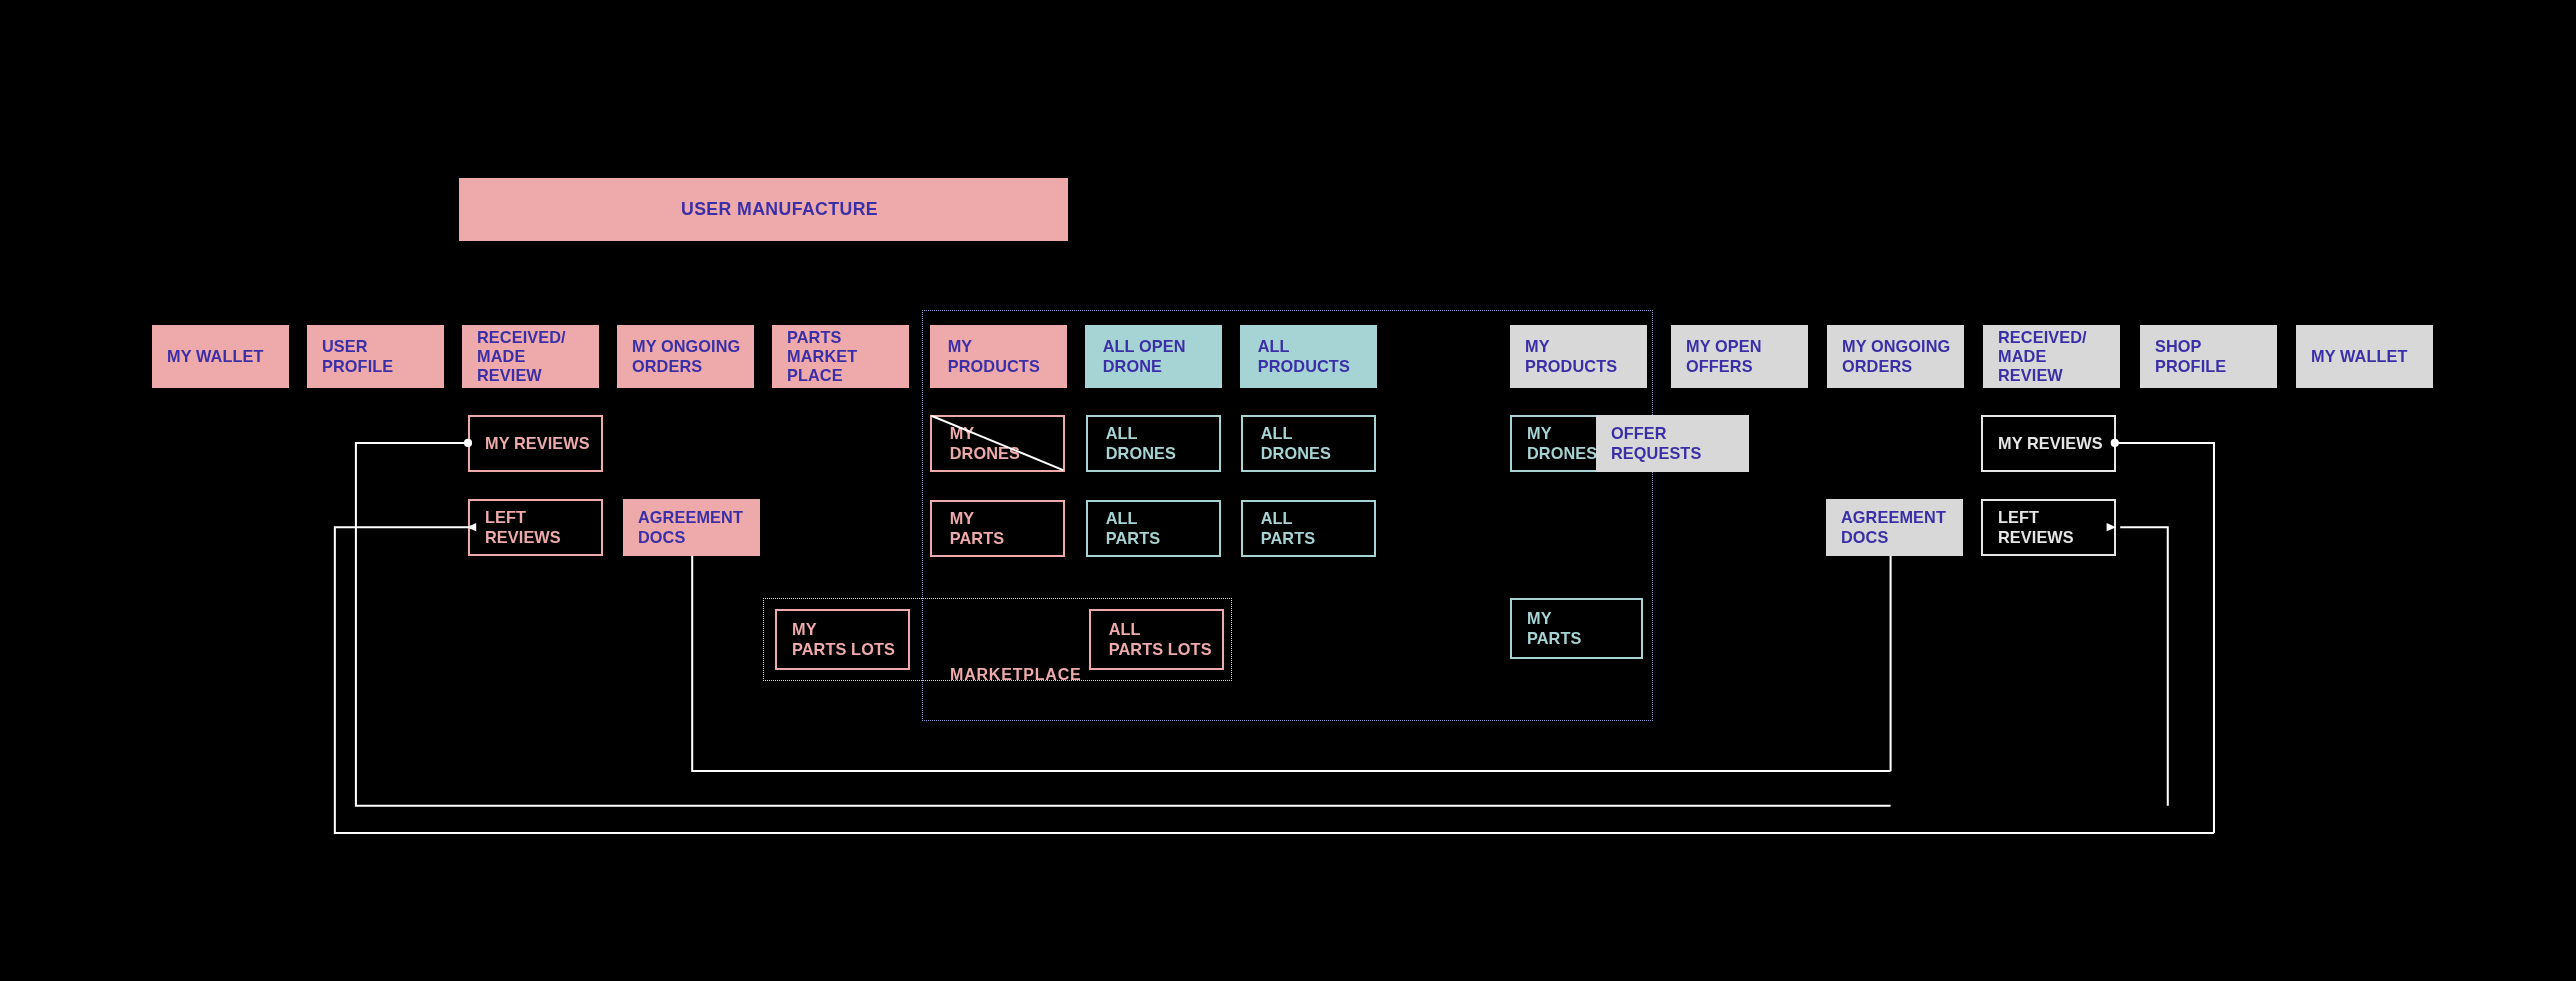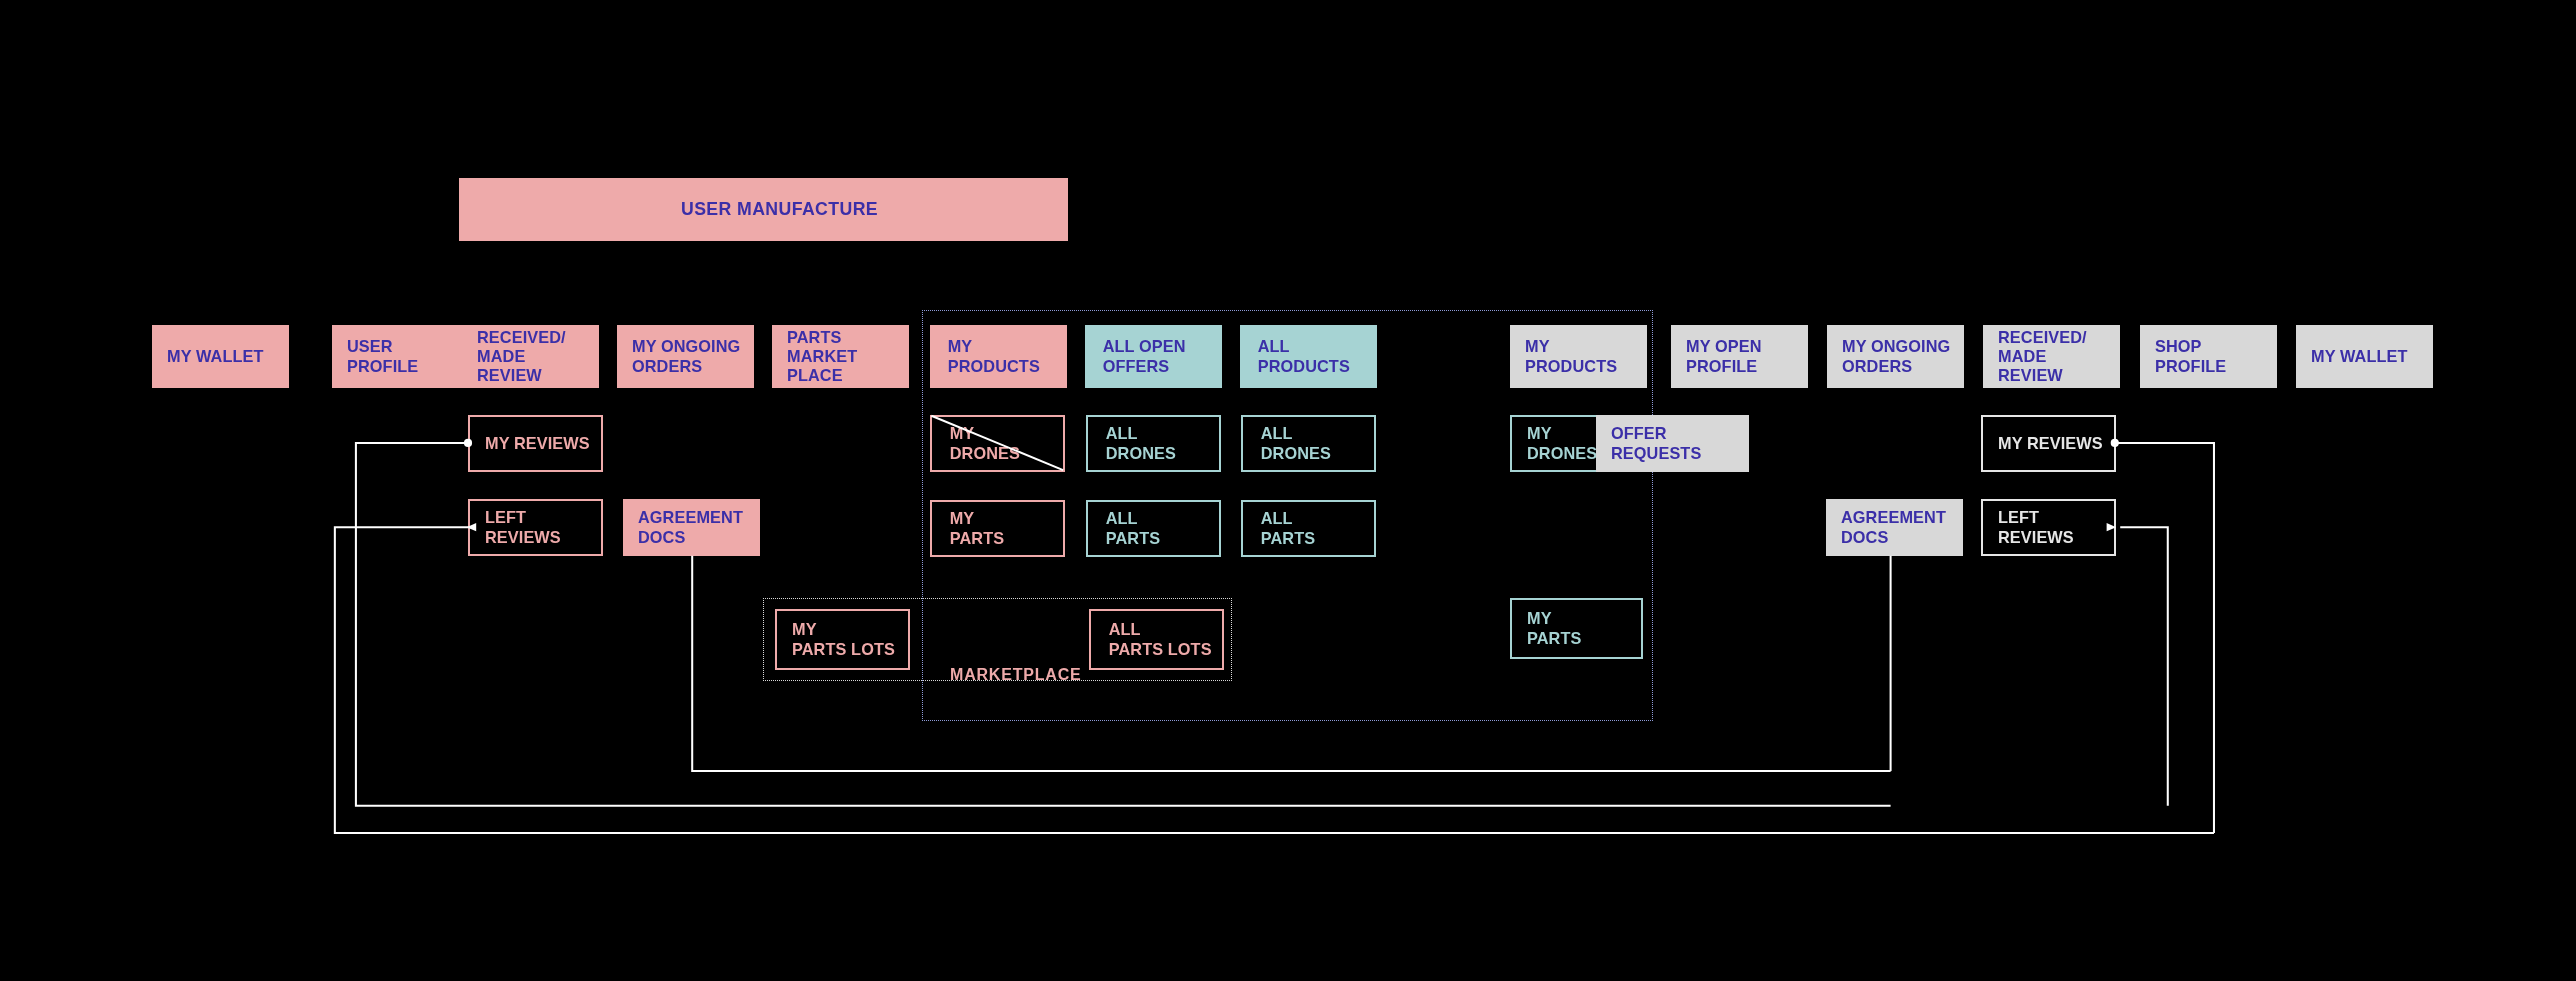--- a/index.html
+++ b/index.html
@@ -56,21 +56,21 @@
 
   <div class="node bar fill-pink ink-indigo" style="left:459px;top:178px;width:609px;height:63px;">
     <span class="lbl">USER MANUFACTURE</span>
   </div>
 
 
   <div class="node fill-pink ink-indigo pad sz-md" style="left:152px;top:325px;width:137px;height:63px;">
     <span class="lbl">MY WALLET</span>
   </div>
 
-  <div class="node fill-pink ink-indigo pad sz-md" style="left:307px;top:325px;width:137px;height:63px;margin-left:25px;">
+  <div class="node fill-pink ink-indigo pad sz-md" style="left:307px;top:325px;width:137px;height:63px;">
     <span class="lbl">USER
 PROFILE</span>
   </div>
 
   <div class="node fill-pink ink-indigo pad sz-md" style="left:462px;top:325px;width:137px;height:63px;">
     <span class="lbl">RECEIVED/
 MADE REVIEW</span>
   </div>
 
   <div class="node fill-pink ink-indigo pad sz-md" style="left:617px;top:325px;width:137px;height:63px;">
@@ -101,21 +101,21 @@
     <span class="lbl">MY
 PARTS LOTS</span>
   </div>
 
   <div class="node fill-pink ink-indigo pad-c sz-md" style="left:930px;top:325px;width:137px;height:63px;">
     <span class="lbl">MY
 PRODUCTS</span>
   </div>
   <div class="node fill-teal ink-indigo pad-c sz-md" style="left:1085px;top:325px;width:137px;height:63px;">
     <span class="lbl">ALL OPEN
-OFFERS</span>
+DRONE</span>
   </div>
   <div class="node fill-teal ink-indigo pad-c sz-md" style="left:1240px;top:325px;width:137px;height:63px;">
     <span class="lbl">ALL
 PRODUCTS</span>
   </div>
 
   <div class="node out-pink pad-c sz-md" style="left:930px;top:415px;width:135px;height:57px;">
     <span class="lbl">MY
 DRONES</span>
   </div>
@@ -147,21 +147,21 @@
   </div>
 
   <div class="caption" style="left:950px;top:666px;">MARKETPLACE</div>
 
   <div class="node fill-grey ink-indigo pad sz-md" style="left:1510px;top:325px;width:137px;height:63px;">
     <span class="lbl">MY
 PRODUCTS</span>
   </div>
   <div class="node fill-grey ink-indigo pad sz-md" style="left:1671px;top:325px;width:137px;height:63px;">
     <span class="lbl">MY OPEN
-PROFILE</span>
+OFFERS</span>
   </div>
   <div class="node fill-grey ink-indigo pad sz-md" style="left:1827px;top:325px;width:137px;height:63px;">
     <span class="lbl">MY ONGOING
 ORDERS</span>
   </div>
   <div class="node fill-grey ink-indigo pad sz-md" style="left:1983px;top:325px;width:137px;height:63px;">
     <span class="lbl">RECEIVED/
 MADE REVIEW</span>
   </div>
   <div class="node fill-grey ink-indigo pad sz-md" style="left:2140px;top:325px;width:137px;height:63px;">

